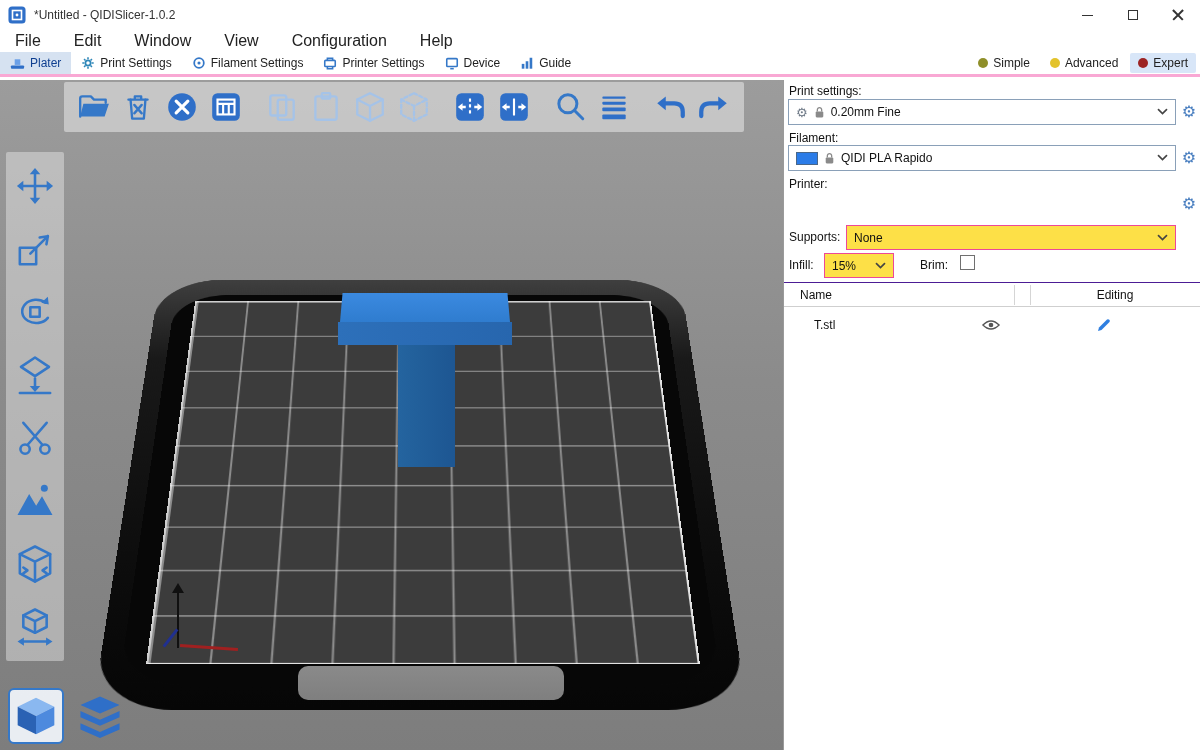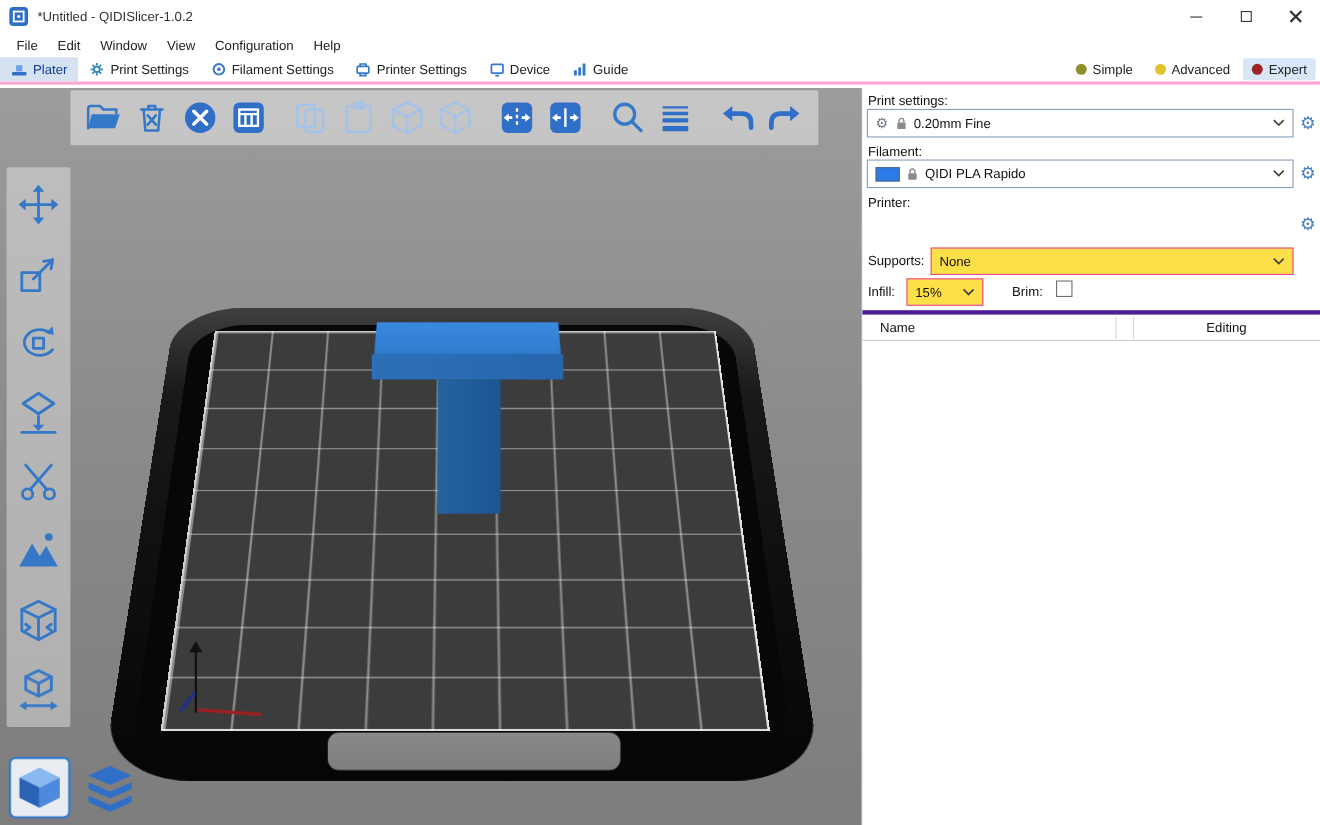--- a/index.html
+++ b/index.html
@@ -18,21 +18,21 @@
   .win-controls { margin-left:auto; display:flex; height:30px; }
   .win-btn { width:45px; height:30px; display:flex; align-items:center; justify-content:center; }
   .glyph-min { width:11px; height:0; border-top:1.4px solid #333; }
   .glyph-max { width:10px; height:10px; border:1.4px solid #333; }
   .glyph-close { position:relative; width:12px; height:12px; }
   .glyph-close::before,.glyph-close::after { content:""; position:absolute; left:-1px; top:5px; width:14px; height:1.6px; background:#333; }
   .glyph-close::before { transform:rotate(45deg); }
   .glyph-close::after { transform:rotate(-45deg); }
 
   
-  .menubar { height:22px; display:flex; align-items:center; padding-left:6px; font-size:12px; color:#222; background:#fff; }
+  .menubar { height:22px; display:flex; align-items:center; padding-left:6px; font-size:16px; color:#222; background:#fff;gap:15px; }
   .menu-item { padding:2px 9px; }
 
   
   .tabbar { height:25px; display:flex; align-items:stretch; border-bottom:3px solid #f9a8d4; font-size:12px; color:#222; background:#fff; }
   .tab { display:flex; align-items:center; gap:5px; padding:0 10px; white-space:nowrap; }
   .tab svg { flex:0 0 auto; }
   .tab.active { background:#d6e2f1; color:#0f3f90; }
   .modes { margin-left:auto; display:flex; align-items:center; gap:4px; padding-right:4px; }
   .mode { display:flex; align-items:center; gap:5px; padding:3px 8px; border-radius:2px; }
   .mode.active { background:#d8e6f8; }
@@ -110,21 +110,21 @@
   .chev { position:absolute; right:7px; top:50%; transform:translateY(-55%); }
   .gear-glyph { font-family:"DejaVu Sans", sans-serif; color:#707b88; font-size:13px; line-height:1; }
   .gear-btn { position:absolute; left:394px; width:22px; text-align:center; font-family:"DejaVu Sans", sans-serif;
     color:#4a7fc0; font-size:16px; line-height:1; }
   .swatch { width:22px; height:13px; background:#2b7ce8; border:1px solid #49678a; flex:0 0 auto; }
 
   .combo-sm { position:absolute; height:25px; border:1px solid #ec4899; background:#fde047;
     display:flex; align-items:center; padding:0 22px 0 7px; }
   .brim-check { position:absolute; width:15px; height:15px; border:1px solid #707070; background:#fff; }
 
-  .objlist { position:absolute; left:0; top:202px; width:416px; height:438px; border-top:4px solid #4c1d95; }
+  .objlist { position:absolute; left:0; top:202px; width:416px; height:438px; border-top:1px solid #4c1d95; }
   .objlist-header { position:relative; height:24px; border-bottom:1px solid #cfcfcf; }
   .hdr-name { position:absolute; left:16px; top:5px; }
   .hdr-sep1 { position:absolute; left:230px; top:2px; width:1px; height:20px; background:#d5d5d5; }
   .hdr-sep2 { position:absolute; left:246px; top:2px; width:1px; height:20px; background:#d5d5d5; }
   .hdr-editing { position:absolute; left:246px; top:5px; width:170px; text-align:center; }
   .objlist-row { position:relative; height:36px; }
   .row-name { position:absolute; left:30px; top:11px; }
   .row-eye { position:absolute; left:198px; top:12px; }
   .row-edit { position:absolute; left:312px; top:10px; }
 
@@ -474,17 +474,31 @@
       <span class="rp-label" style="left:136px; top:178px">Brim:</span>
       <span class="brim-check" style="left:176px; top:175px"></span>
 
       <div class="objlist">
         <div class="objlist-header">
           <span class="hdr-name">Name</span>
           <span class="hdr-sep1"></span>
           <span class="hdr-sep2"></span>
           <span class="hdr-editing">Editing</span>
         </div>
+        <div class="objlist-row">
+          <span class="row-name">T.stl</span>
+          <span class="row-eye">
+            <svg width="18" height="12" viewBox="0 0 20 12">
+              <path d="M1 6 Q10 -3 19 6 Q10 15 1 6 Z" fill="none" stroke="#555" stroke-width="1.5"></path>
+              <circle cx="10" cy="6" r="2.6" fill="#555"></circle>
+            </svg>
+          </span>
+          <span class="row-edit">
+            <svg width="16" height="16" viewBox="0 0 16 16">
+              <path d="M2 14 L3 10.5 L11 2.5 a1.8 1.8 0 0 1 2.5 2.5 L5.5 13 Z" fill="#2f7fe0"></path>
+            </svg>
+          </span>
+        </div>
       </div>
 
     </div>
   </div>
 </div>
 
 </body></html>

